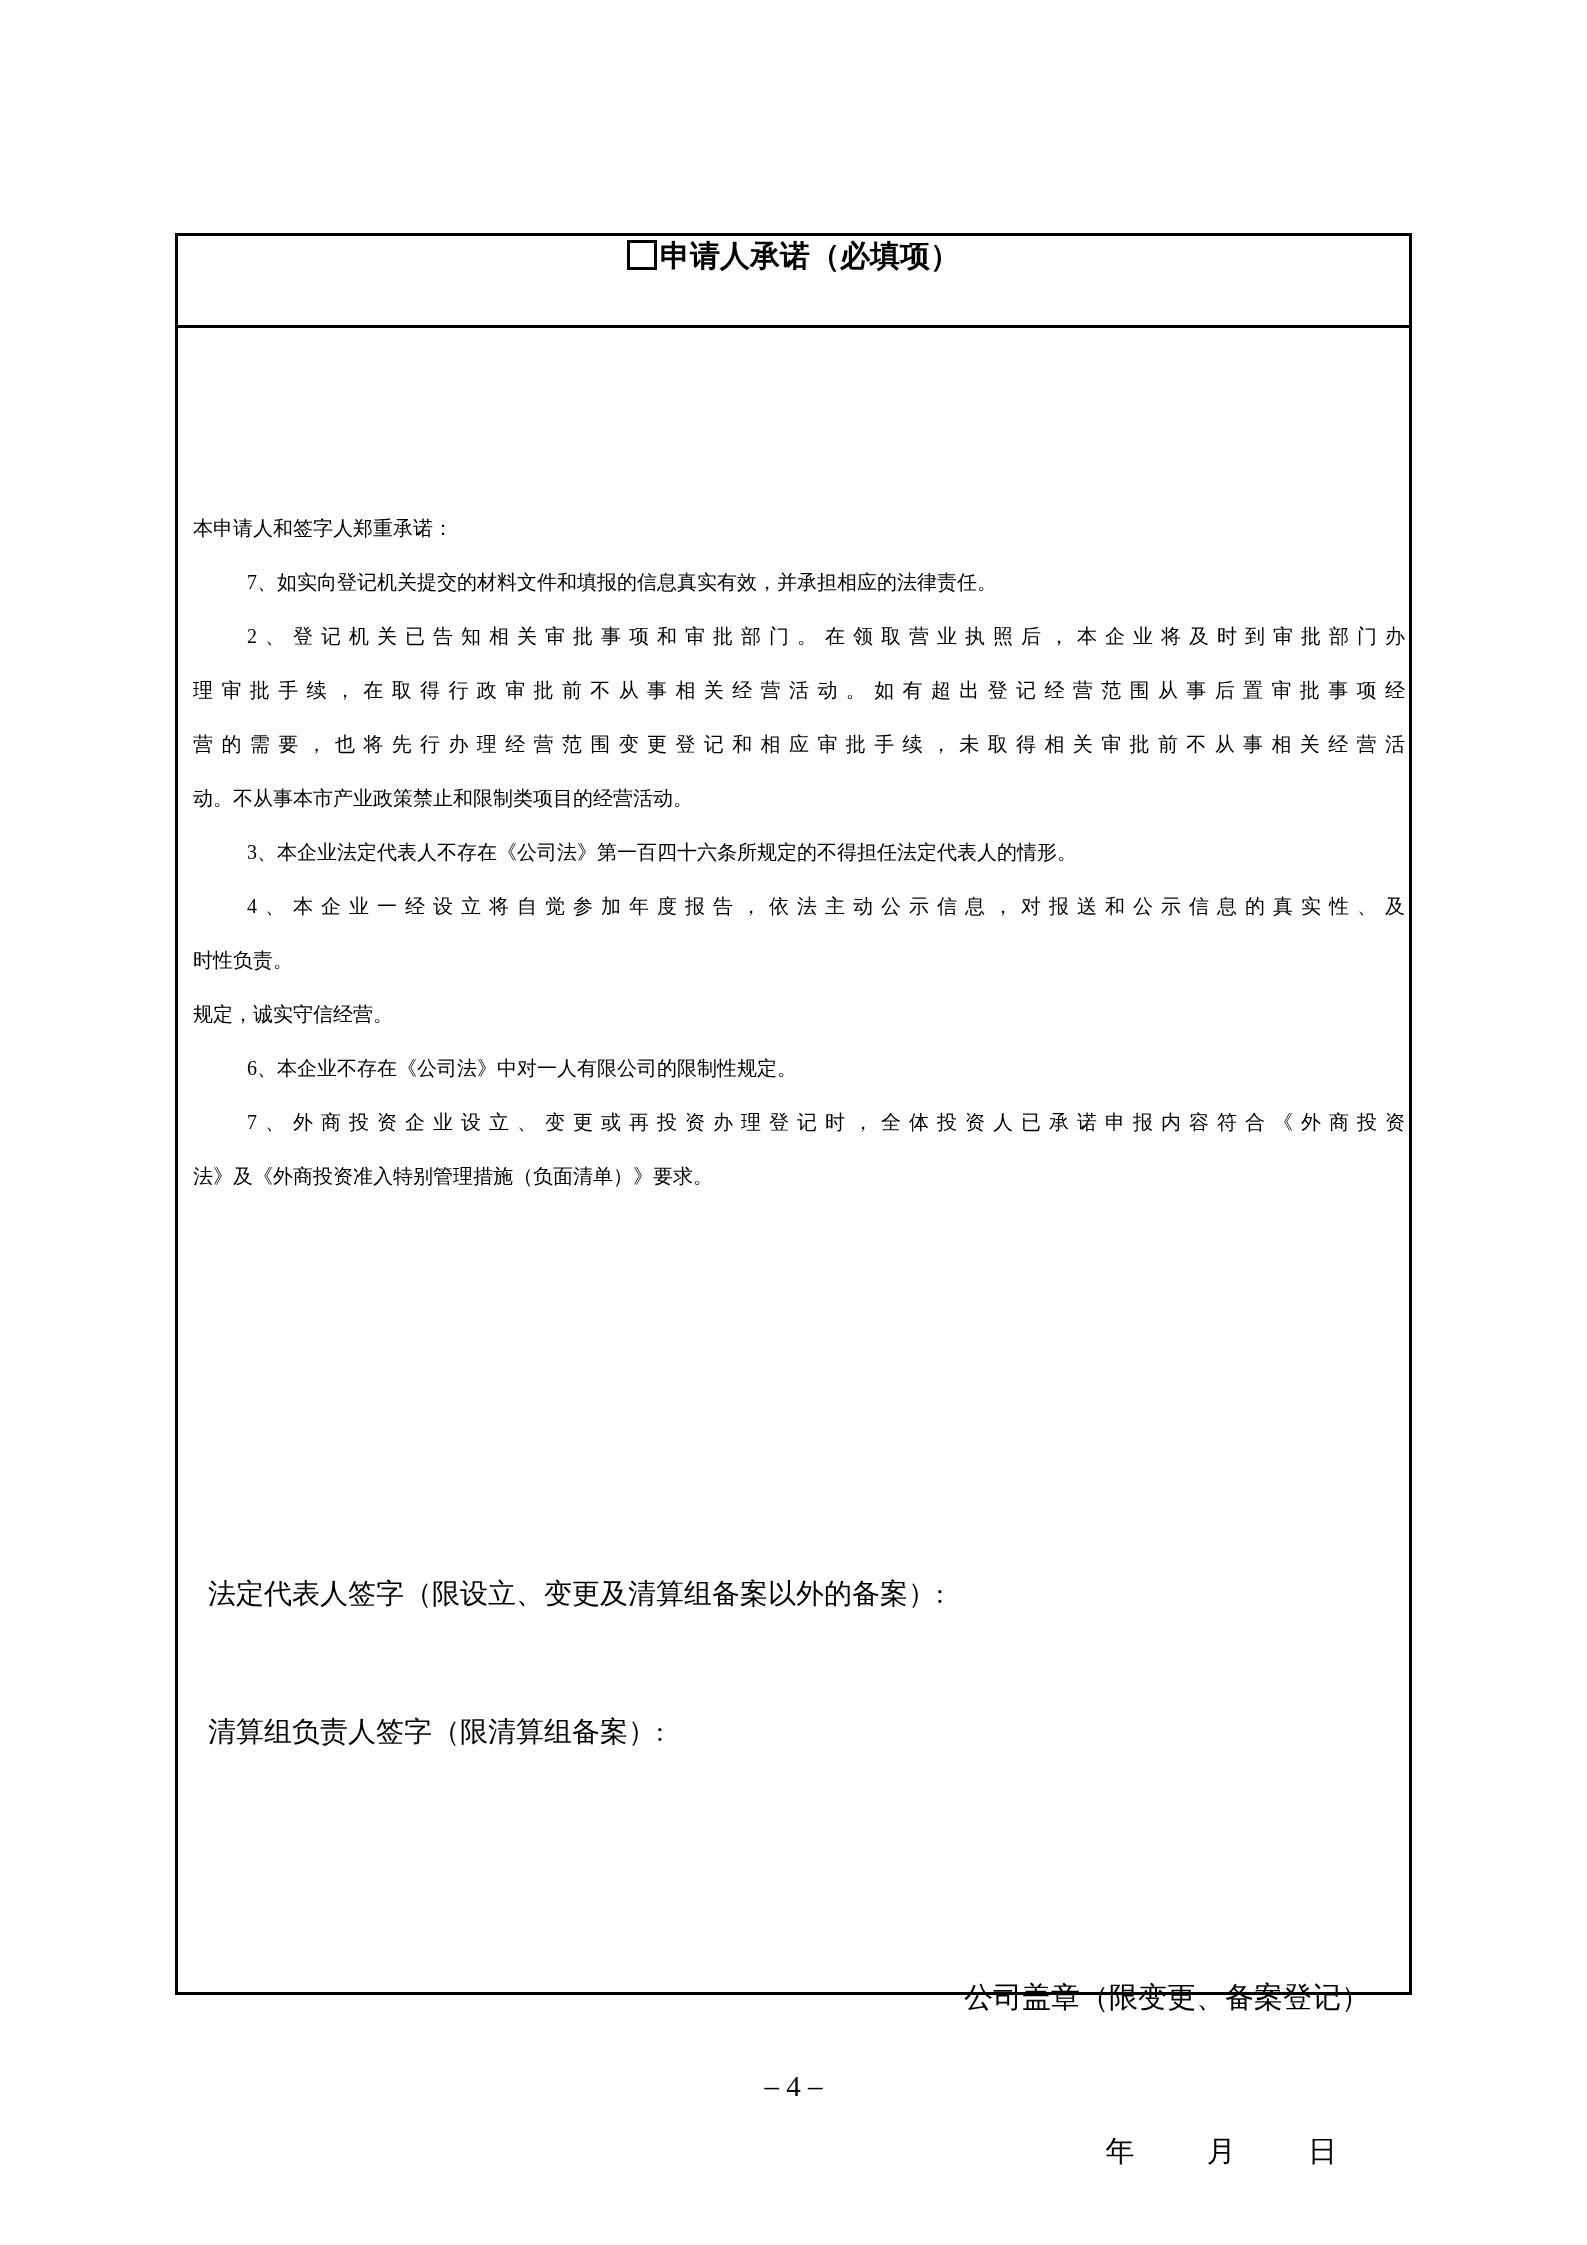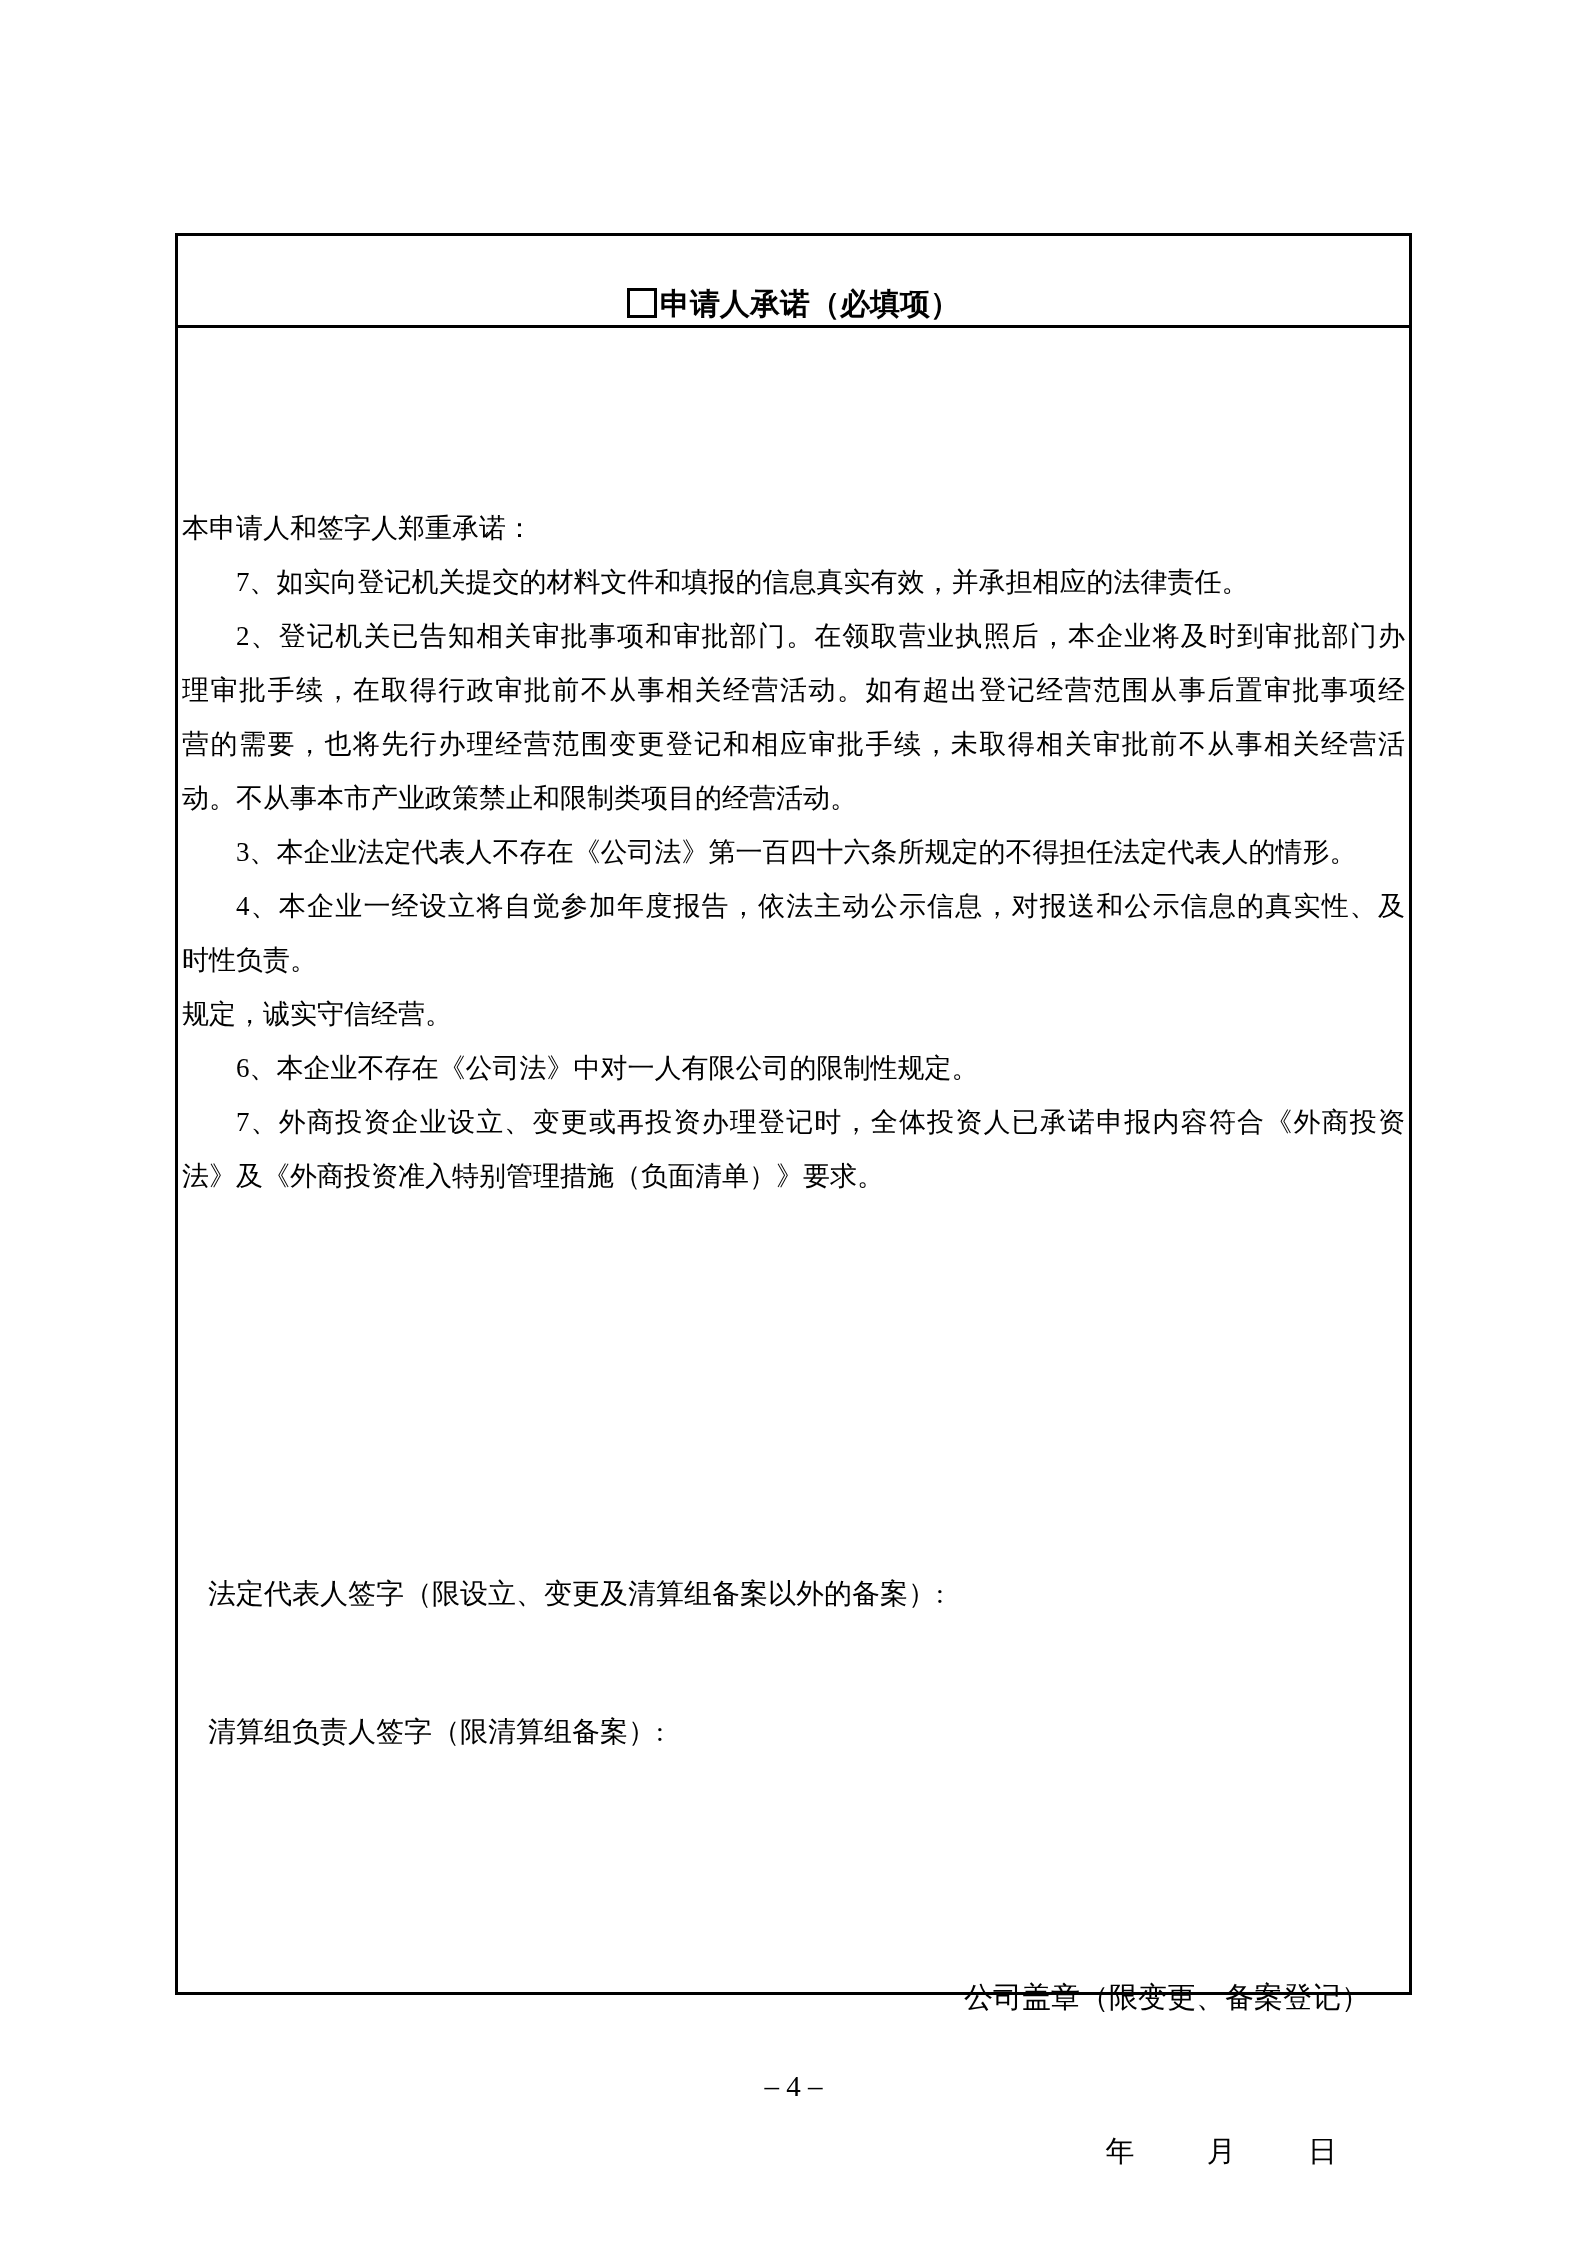--- a/index.html
+++ b/index.html
@@ -22,21 +22,21 @@
     top: 233px;
     width: 1237px;
     height: 1762px;
     border: 3px solid #000000;
     box-sizing: border-box;
   }
   .title-row {
     height: 89px;
     border-bottom: 3px solid #000000;
     display: flex;
-    align-items: flex-end;
+    align-items: flex-start;
     justify-content: center;
     font-size: 30px;
     font-weight: bold;
     letter-spacing: 0px;
   }
   .checkbox-glyph {
     display: inline-block;
     width: 24px;
     height: 24px;
     border: 3px solid #000000;
@@ -50,22 +50,23 @@
   }
   .paragraphs {
     position: absolute;
     top: 173px;
     left: 4px;
     right: 4px;
   }
   .line {
     height: 54px;
     line-height: 54px;
-    font-size: 27px;
+    font-size: 20px;
     white-space: nowrap;
+    margin-left: 11px;
   }
   .line.indent { text-indent: 54px; }
   .line.stretch {
     white-space: normal;
     text-align: justify;
     text-align-last: justify;
     text-justify: inter-ideograph;
   }
   .sig-line {
     position: absolute;

